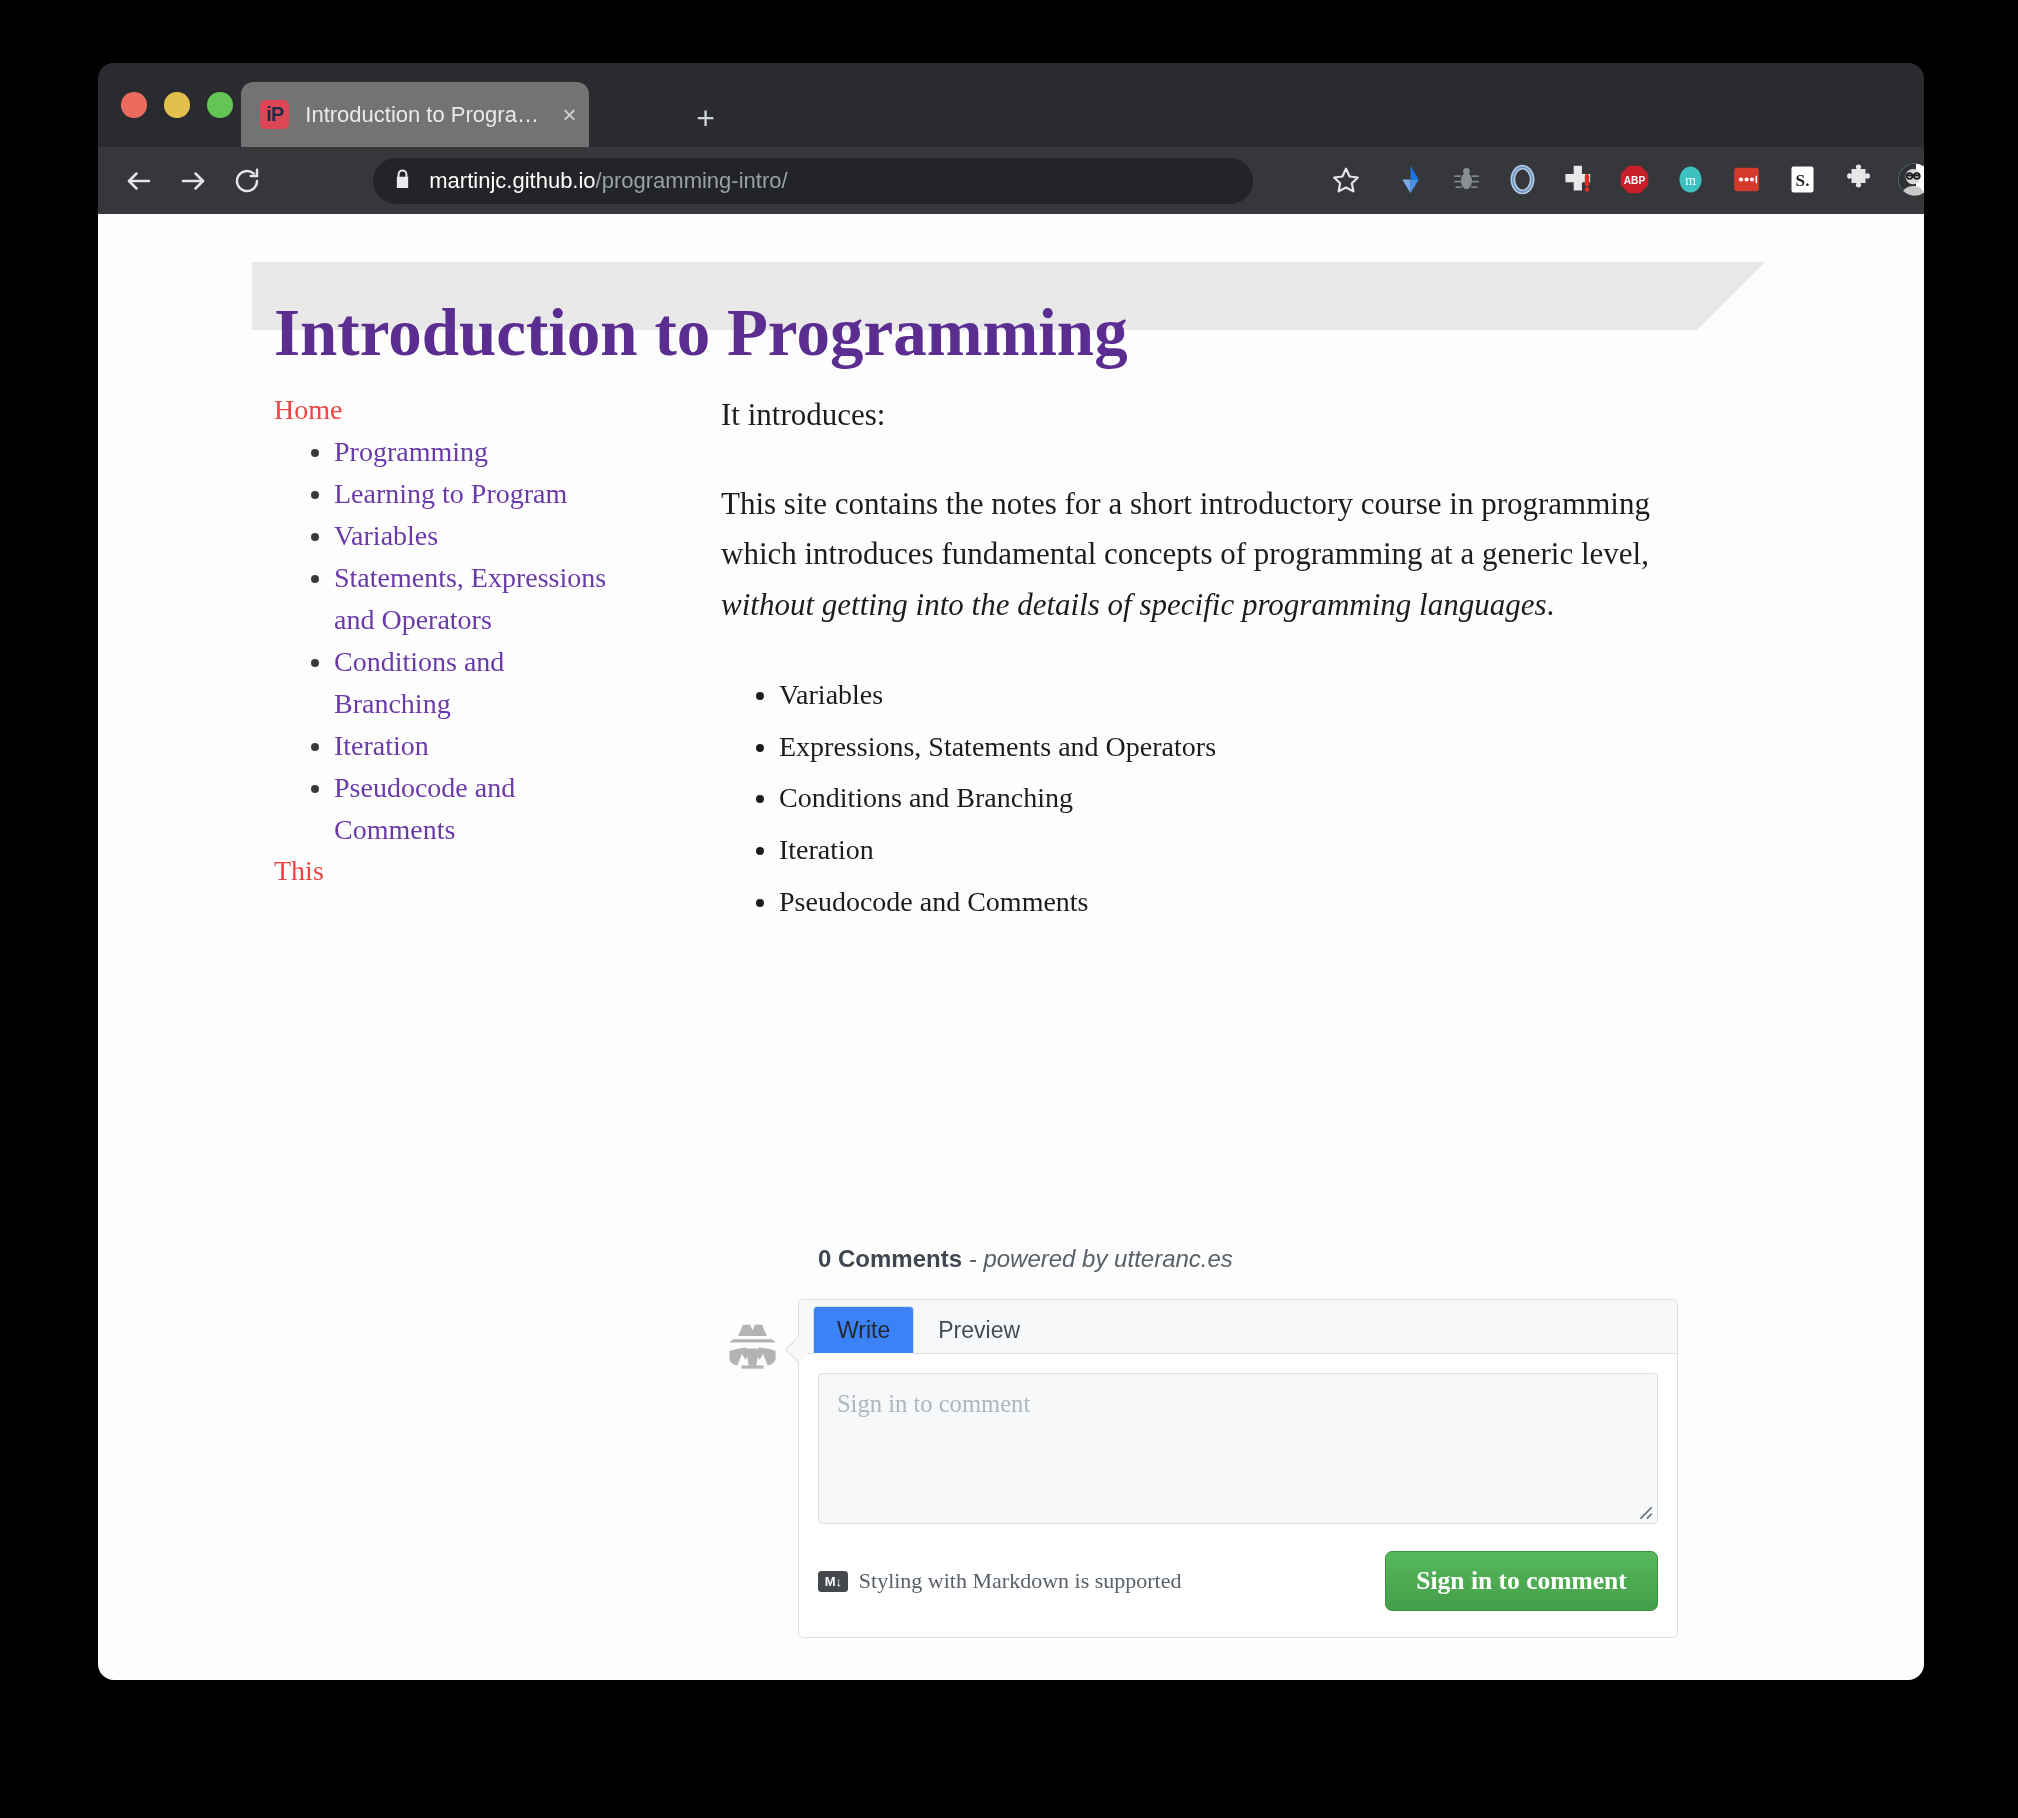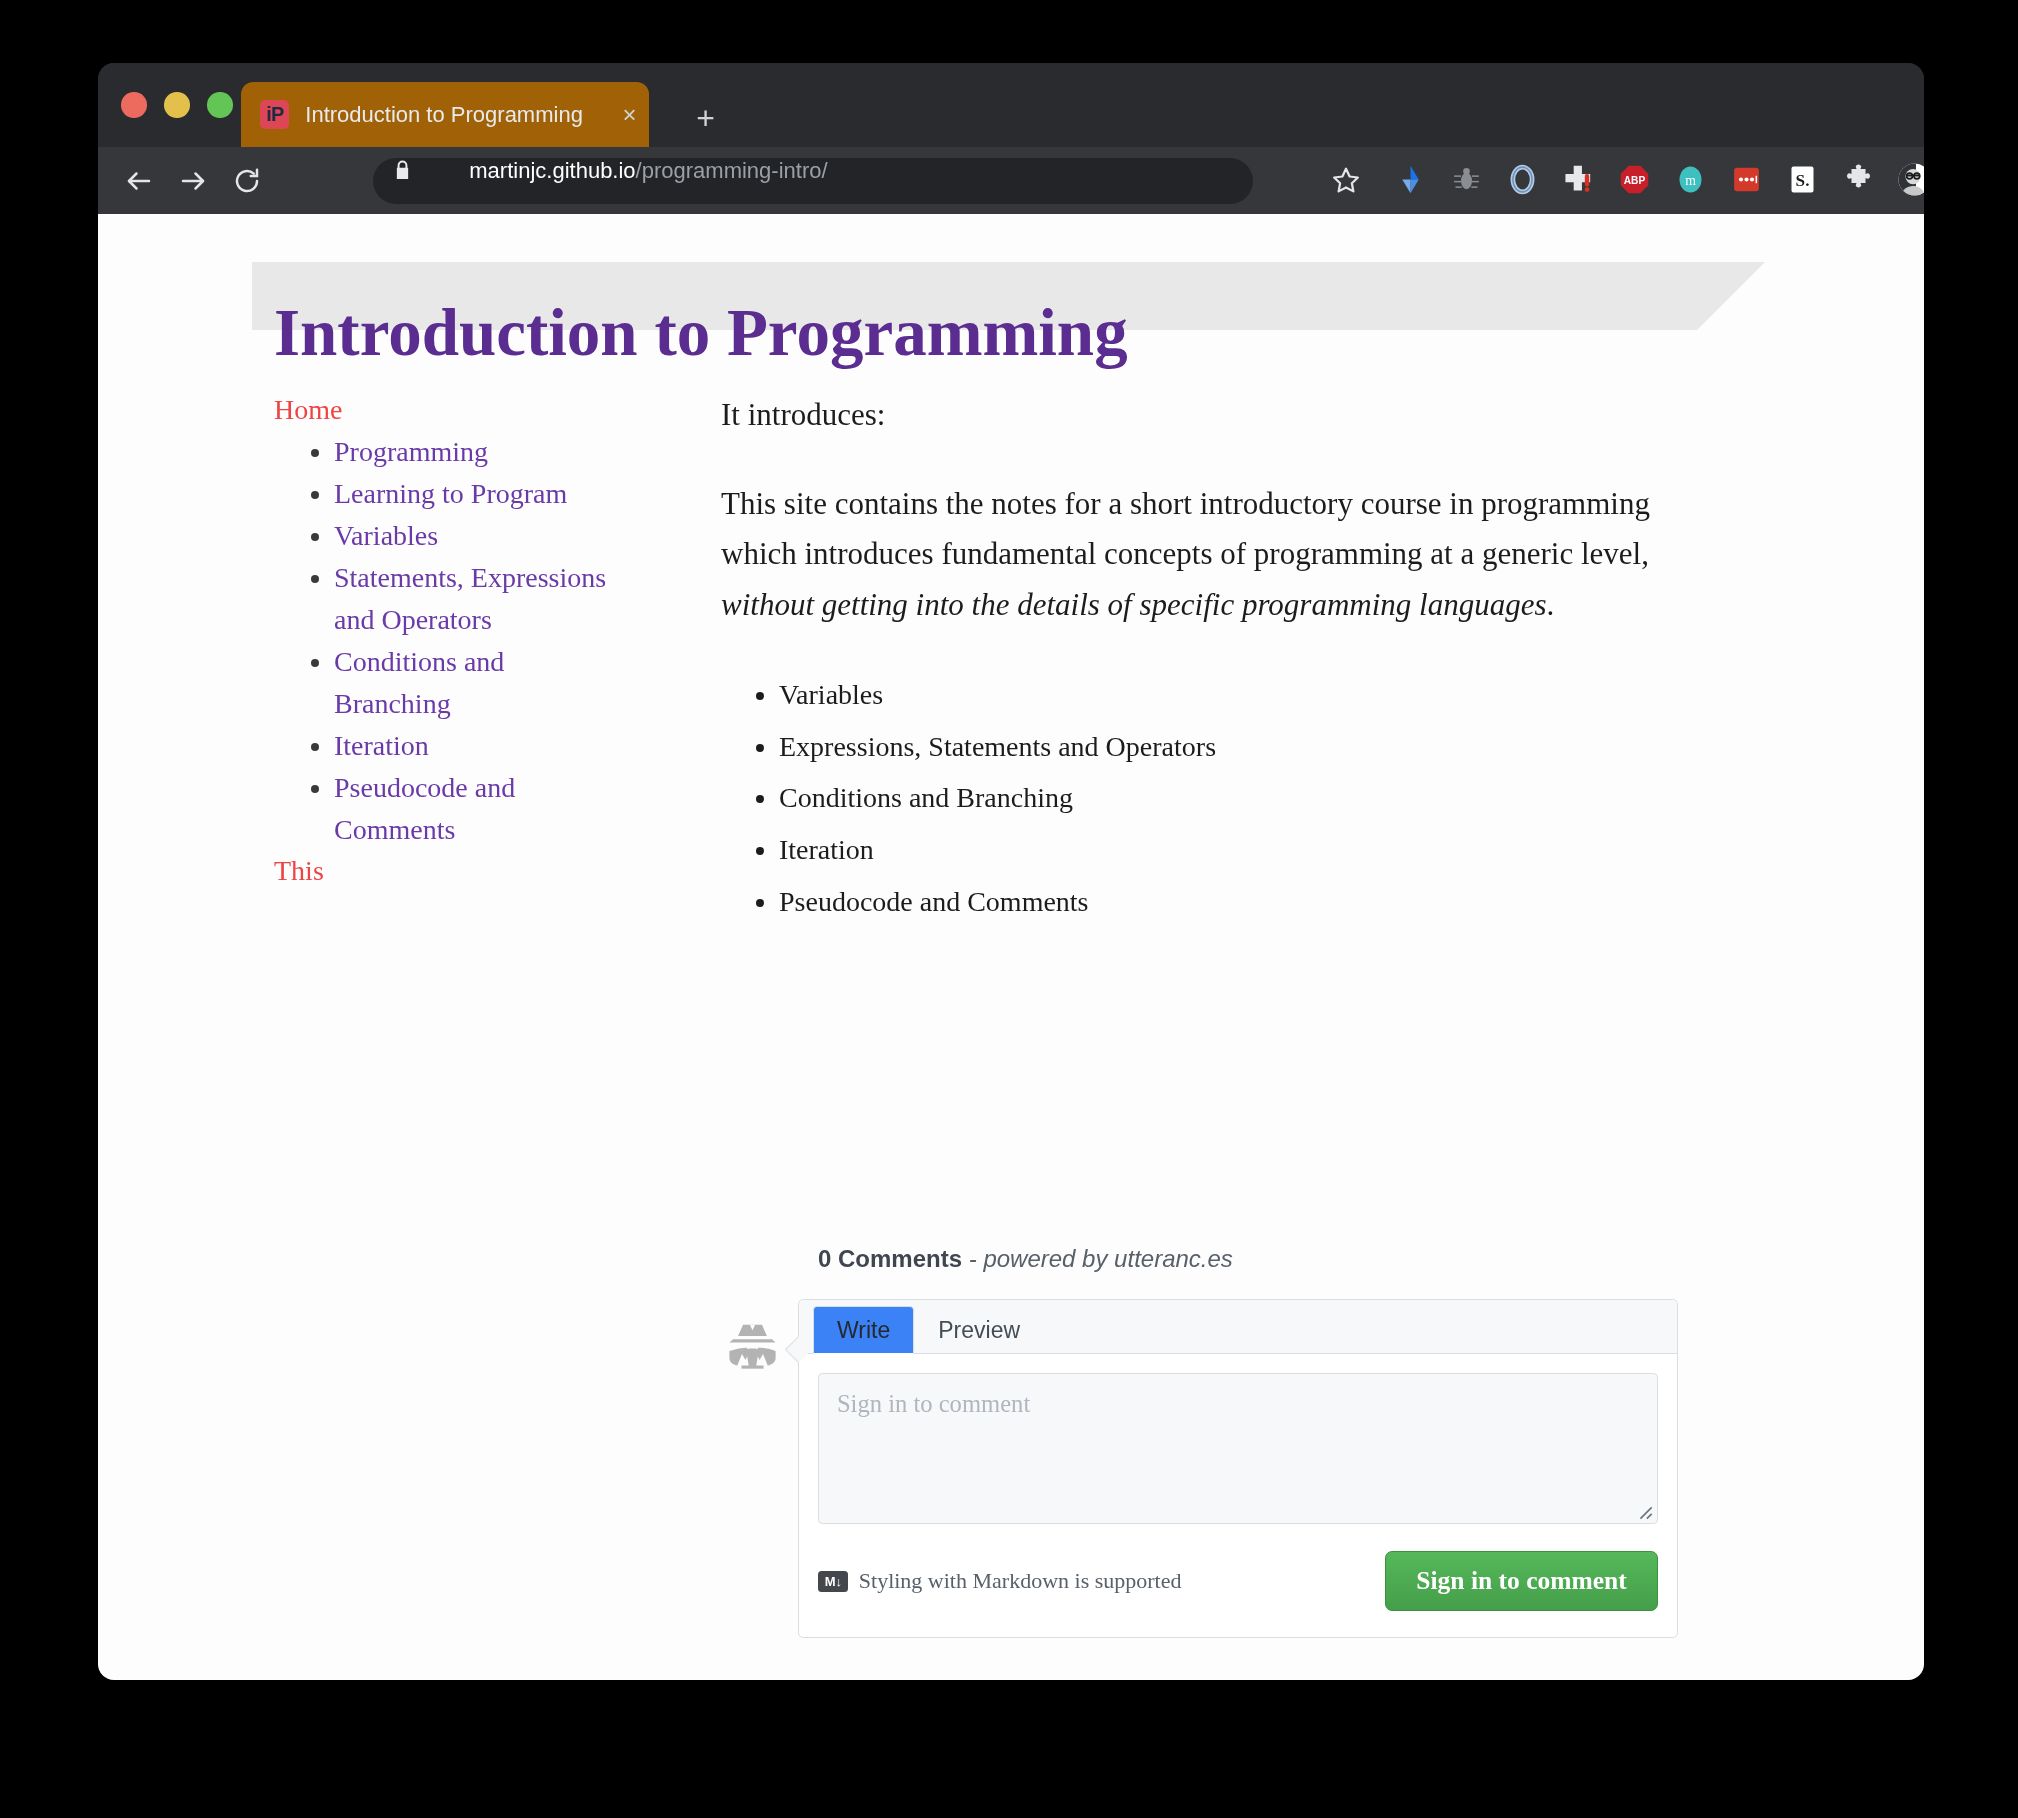--- a/index.html
+++ b/index.html
@@ -46,23 +46,23 @@
     border-radius: 50%;
   }
   .light.red    { background: #ed6a5e; }
   .light.yellow { background: #e3c04b; }
   .light.green  { background: #62c555; }
 
   .tab {
     position: absolute;
     left: 143px;
     top: 19.3px;
-    width: 408px;
+    width: 348px;
     height: 65px;
-    background: #a16207;
+    background: #737373;
     border-radius: 12.3px 12.3px 0 0;
     display: flex;
     align-items: center;
     padding: 0 0 0 19.3px;
     box-sizing: border-box;
   }
   .favicon {
     width: 29px;
     height: 29px;
     border-radius: 5.3px;
@@ -125,23 +125,23 @@
 
   .omnibox {
     position: absolute;
     left: 275px;
     top: 10.5px;
     width: 880px;
     height: 46px;
     background: #232427;
     border-radius: 23px;
     display: flex;
+    align-items: center;
     padding: 0 19.3px;
     box-sizing: border-box;
-    gap: 40px;
   }
   .lock-icon { flex: 0 0 auto; margin-right: 16px; }
   .url-text {
     font-size: 22px;
     color: #ffffff;
     white-space: nowrap;
   }
   .url-path { color: #9aa0a6; }
 
   .star-btn {

